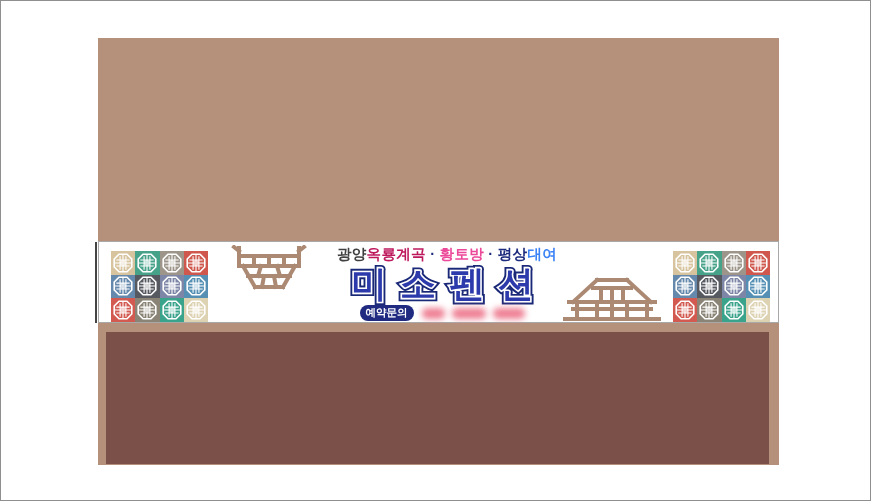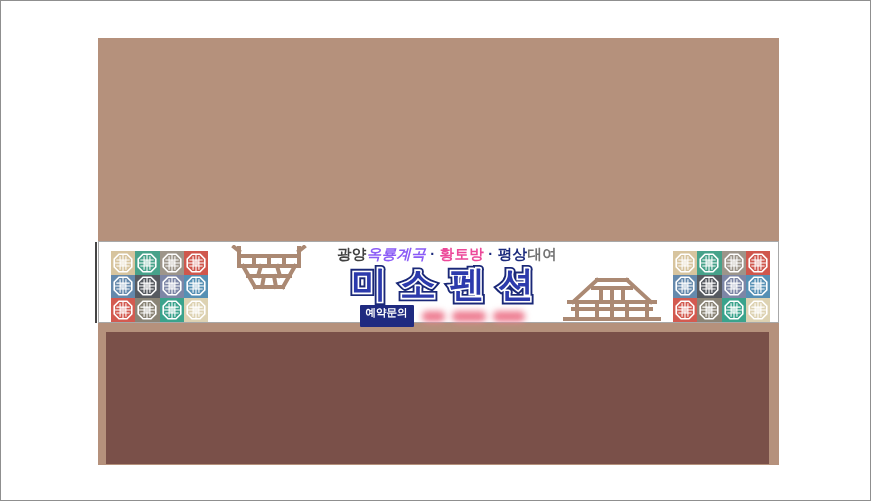--- a/index.html
+++ b/index.html
@@ -23,21 +23,21 @@
   .ornament path{stroke:var(--ornament,#ab8973);stroke-width:4;fill:none;stroke-linecap:square;}
 
   .center-block{position:absolute;left:238px;top:4px;width:210px;text-align:center;}
   .tagline{font-size:14.5px;font-weight:bold;letter-spacing:.3px;white-space:nowrap;line-height:17px;}
   .title-svg{display:block;margin:0 auto;width:210px;height:42px;}
   .title-svg text{font-family:"Liberation Sans",sans-serif;font-size:36px;font-weight:bold;letter-spacing:13px;}
   .t-outer{fill:var(--title-outline,#1a2878);stroke:var(--title-outline,#1a2878);stroke-width:7;paint-order:stroke;}
   .t-inner{fill:var(--title-blue,#2c3aac);stroke:#ffffff;stroke-width:3.2;paint-order:stroke;}
 
   .contact-row{margin-top:0px;display:flex;align-items:center;justify-content:center;gap:8px;}
-  .badge{display:inline-block;background:var(--badge,#1f2a80);color:#fff;font-size:10.5px;font-weight:bold;padding:2px 6px 9px;border-radius:1px;line-height:11px;}
+  .badge{display:inline-block;background:var(--badge,#1f2a80);color:#fff;font-size:10.5px;font-weight:bold;padding:2px 6px 3px;border-radius:8px;line-height:11px;}
   .phone{display:flex;gap:7px;align-items:center;filter:blur(3px);}
   .phone span{display:inline-block;height:11px;border-radius:5px;background:var(--phone,#ee7f93);}
   .phone span:nth-child(1){width:23px;}
   .phone span:nth-child(2){width:34px;}
   .phone span:nth-child(3){width:32px;}
 </style>
 </head>
 <body>
 
 <div class="frame">
@@ -148,21 +148,21 @@
         <path d="M64,21 L52,42"></path>
       <path d="M24,42 H52"></path>
         <path d="M17,31 H59"></path>
       <path d="M30,21 L27,31"></path>
         <path d="M46,21 L49,31"></path>
       <path d="M33,31 L31,42"></path>
         <path d="M43,31 L45,42"></path>
     </svg>
 
     <div class="center-block">
-      <div class="tagline" id="tagline"><span style="color: #404040;">광양</span><span style="color: #8b5cf6; font-style: italic;">옥룡계곡</span><span style="color: rgb(28, 43, 125);"> · </span><span style="color: #ec4899;">황토방</span><span style="color: rgb(28, 43, 125);"> · </span><span style="color: rgb(28, 43, 125); text-align: center;">평상</span><span style="color: #737373; margin-top: 37px;">대여</span></div>
+      <div class="tagline" id="tagline"><span style="color: #404040;">광양</span><span style="color: #be185d;">옥룡계곡</span><span style="color: rgb(28, 43, 125);"> · </span><span style="color: #ec4899;">황토방</span><span style="color: rgb(28, 43, 125);"> · </span><span style="color: rgb(28, 43, 125); text-align: center;">평상</span><span style="color: #3b82f6; margin-top: 37px;">대여</span></div>
       <svg class="title-svg" viewBox="0 0 210 42">
         <text class="t-outer" x="112" y="33" text-anchor="middle">미소펜션</text>
         <text class="t-inner" x="112" y="33" text-anchor="middle">미소펜션</text>
       </svg>
       <div class="contact-row">
         <span class="badge">예약문의</span>
         <div class="phone" id="phone">
             <span></span>
             <span></span>
             <span></span>

